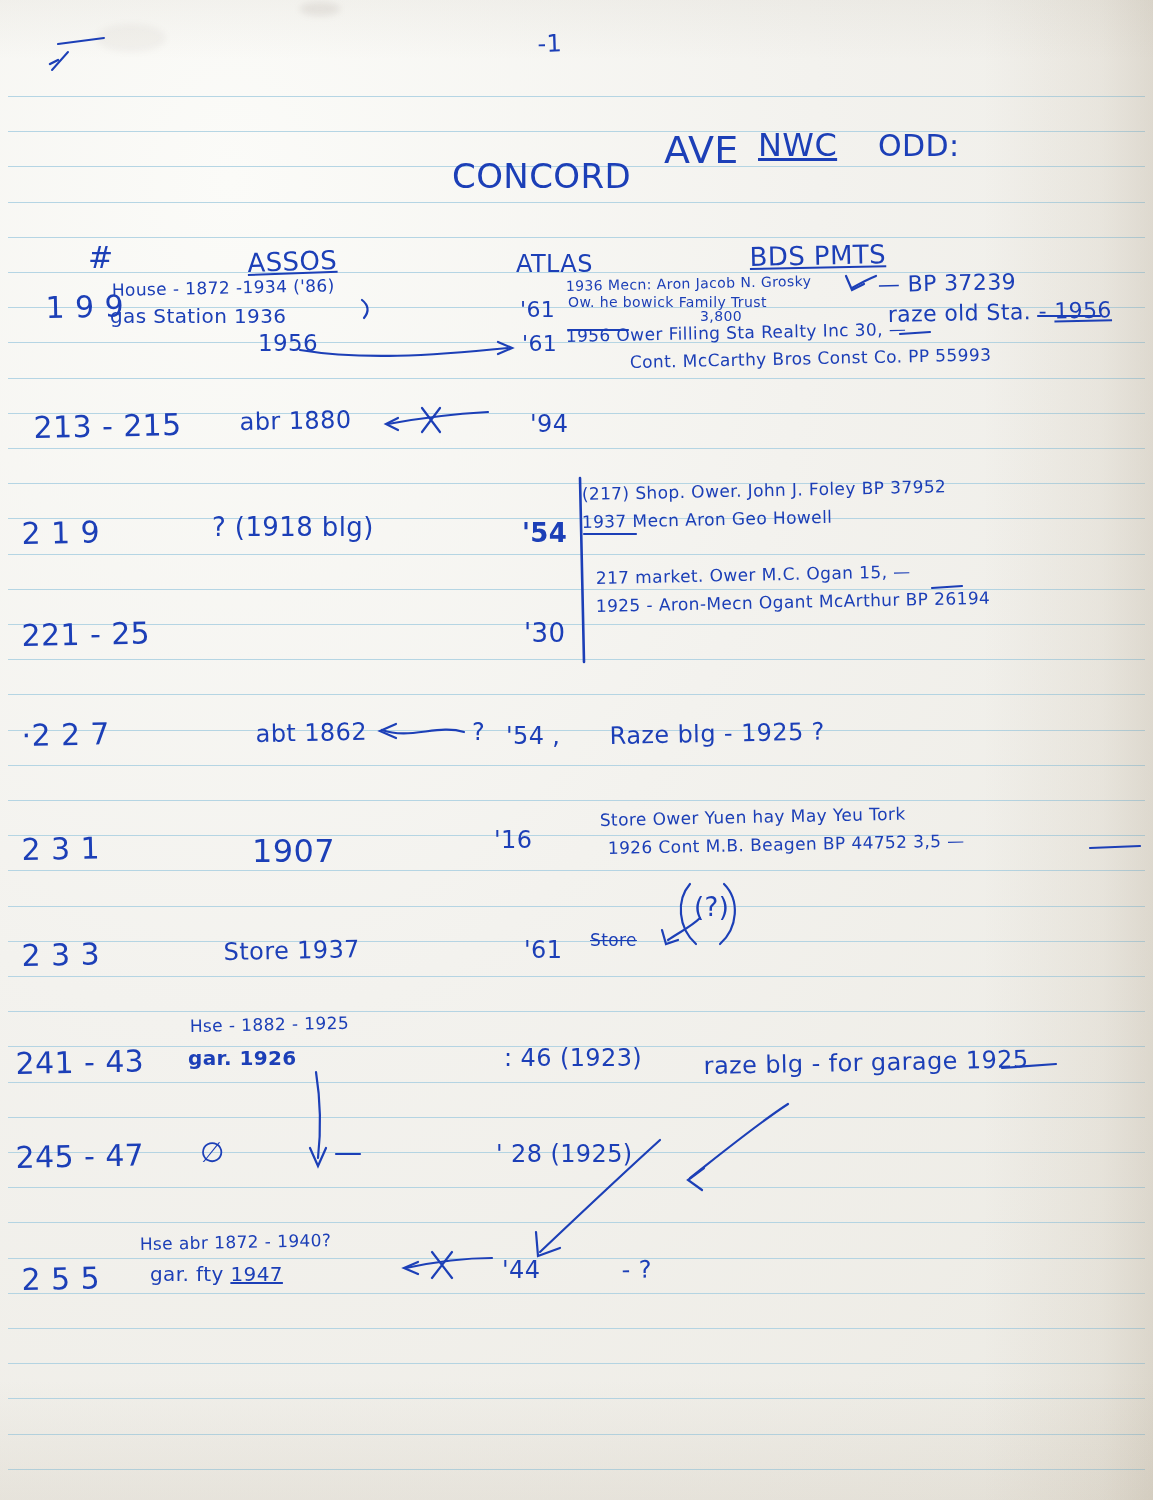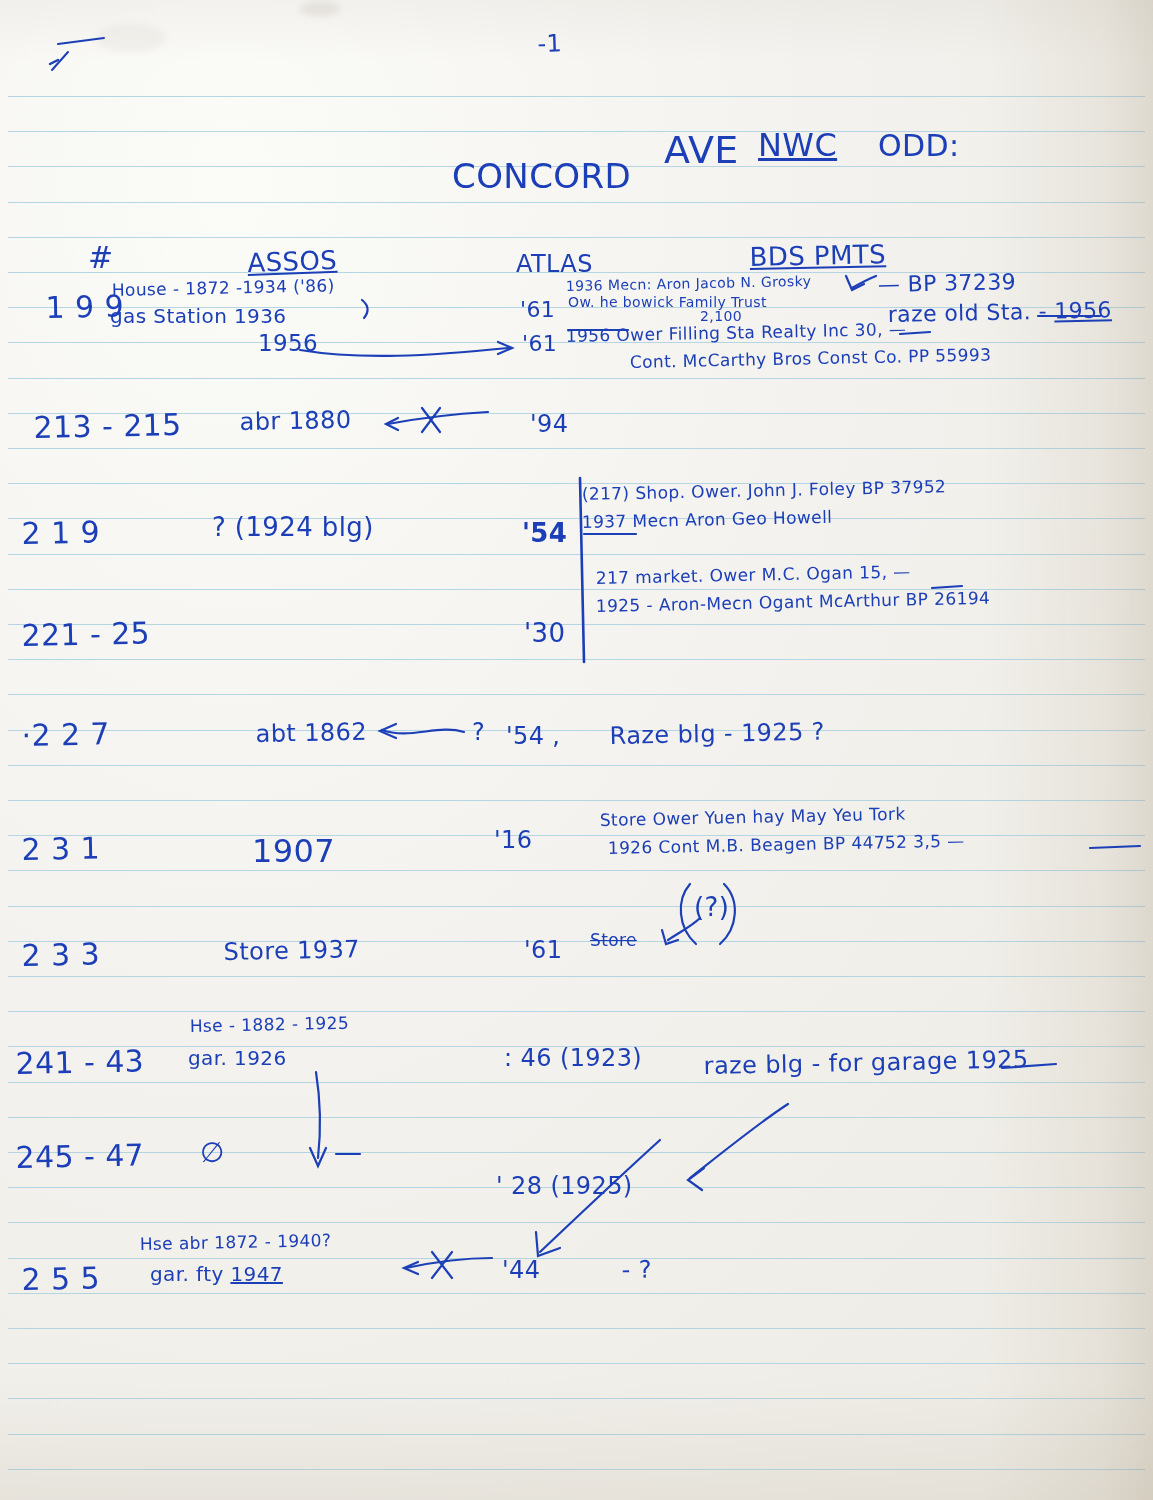--- a/index.html
+++ b/index.html
@@ -153,32 +153,32 @@
 
   <div class="hand big rot-n1" style="left:46px; top:290px;">1 9 9</div>
   <div class="hand sm rot-n1" style="left:112px; top:280px;">House - 1872 -1934 ('86)</div>
   <div class="hand" style="left:110px; top:304px; font-size:20px;">gas Station   1936</div>
   <div class="hand" style="left:258px; top:330px; font-size:23px;">1956</div>
   <div class="hand" style="left:520px; top:297px; font-size:22px;">'61</div>
   <div class="hand" style="left:522px; top:331px; font-size:22px;">'61</div>
 
   <div class="hand xs rot-n1" style="left:566px; top:278px;">1936  Mecn: Aron Jacob N. Grosky</div>
   <div class="hand xs" style="left:568px; top:294px;">Ow. he bowick Family Trust</div>
-  <div class="hand xs" style="left:700px; top:308px;">2,100</div>
+  <div class="hand xs" style="left:700px; top:308px;">3,800</div>
   <div class="hand sm rot-n1" style="left:566px; top:326px;">1956   Ower Filling Sta Realty Inc 30,  —</div>
   <div class="hand sm rot-n1" style="left:630px; top:352px;">Cont. McCarthy Bros Const Co.  PP 55993</div>
   <div class="hand mid rot-n1" style="left:878px; top:272px; font-size:22px;">— BP 37239</div>
   <div class="hand mid rot-n1" style="left:888px; top:302px; font-size:22px;">raze old Sta. - <span class="u">1956</span></div>
 
   <div class="hand big rot-n1" style="left:34px; top:410px;">213 - 215</div>
   <div class="hand mid rot-n1" style="left:240px; top:408px;">abr 1880</div>
   <div class="hand mid" style="left:530px; top:410px;">'94</div>
 
   <div class="hand big rot-n1" style="left:22px; top:516px;">2 1 9</div>
-  <div class="hand" style="left:212px; top:512px; font-size:26px;">?  (1924 blg)</div>
+  <div class="hand" style="left:212px; top:512px; font-size:26px;">?  (1918 blg)</div>
   <div class="hand" style="left:522px; top:518px; font-size:26px;font-weight:bold;">'54</div>
   <div class="hand sm rot-n1" style="left:582px; top:484px;">(217) Shop. Ower. John J. Foley   BP 37952</div>
   <div class="hand sm rot-n1" style="left:582px; top:512px;">1937      Mecn Aron Geo Howell</div>
 
   <div class="hand big rot-n1" style="left:22px; top:618px;">221 - 25</div>
   <div class="hand" style="left:524px; top:618px; font-size:26px;">'30</div>
   <div class="hand sm rot-n1" style="left:596px; top:568px;">217 market.   Ower M.C. Ogan  15, —</div>
   <div class="hand sm rot-n1" style="left:596px; top:596px;">1925 -  Aron-Mecn Ogant McArthur   BP 26194</div>
 
   <div class="hand big rot-n1" style="left:22px; top:718px;">·2 2 7</div>
@@ -194,27 +194,27 @@
   <div class="hand sm rot-n1" style="left:608px; top:838px;">1926 Cont M.B. Beagen   BP 44752  3,5   —</div>
 
   <div class="hand big rot-n1" style="left:22px; top:938px;">2 3 3</div>
   <div class="hand mid rot-n1" style="left:224px; top:938px;">Store 1937</div>
   <div class="hand mid" style="left:524px; top:936px;">'61</div>
   <div class="hand sm" style="left:590px; top:930px; text-decoration: line-through;">Store</div>
   <div class="hand" style="left:694px; top:892px; font-size:26px;">(?)</div>
 
   <div class="hand big rot-n1" style="left:16px; top:1046px;">241 - 43</div>
   <div class="hand sm rot-n1" style="left:190px; top:1016px;">Hse - 1882 - 1925</div>
-  <div class="hand" style="left:188px; top:1046px; font-size:20px;">gar.    1926</div>
+  <div class="hand" style="left:188px; top:1046px; font-size:20px;font-weight:bold;">gar.    1926</div>
   <div class="hand mid" style="left:504px; top:1044px;">: 46  (1923)</div>
   <div class="hand mid rot-n1" style="left:704px; top:1052px;">raze blg - for garage 1925</div>
 
   <div class="hand big rot-n1" style="left:16px; top:1140px;">245 - 47</div>
   <div class="hand" style="left:200px; top:1136px; font-size:28px;">∅</div>
-  <div class="hand mid" style="left:496px; top:1140px;margin-top:32px;">' 28  (1925)</div>
+  <div class="hand mid" style="left:496px; top:1140px;">' 28  (1925)</div>
 
   <div class="hand big rot-n1" style="left:22px; top:1262px;">2 5 5</div>
   <div class="hand sm rot-n1" style="left:140px; top:1234px;">Hse abr 1872 - 1940?</div>
   <div class="hand" style="left:150px; top:1262px; font-size:20px;">gar. fty <span class="u">1947</span></div>
   <div class="hand mid" style="left:502px; top:1256px;">'44</div>
   <div class="hand mid rot-n1" style="left:622px; top:1256px;">- ?</div>
 
   <svg class="overlay" viewBox="0 0 1153 1500">
     <g stroke="#1c3fb7" fill="none" stroke-width="2.2" stroke-linecap="round">
 

